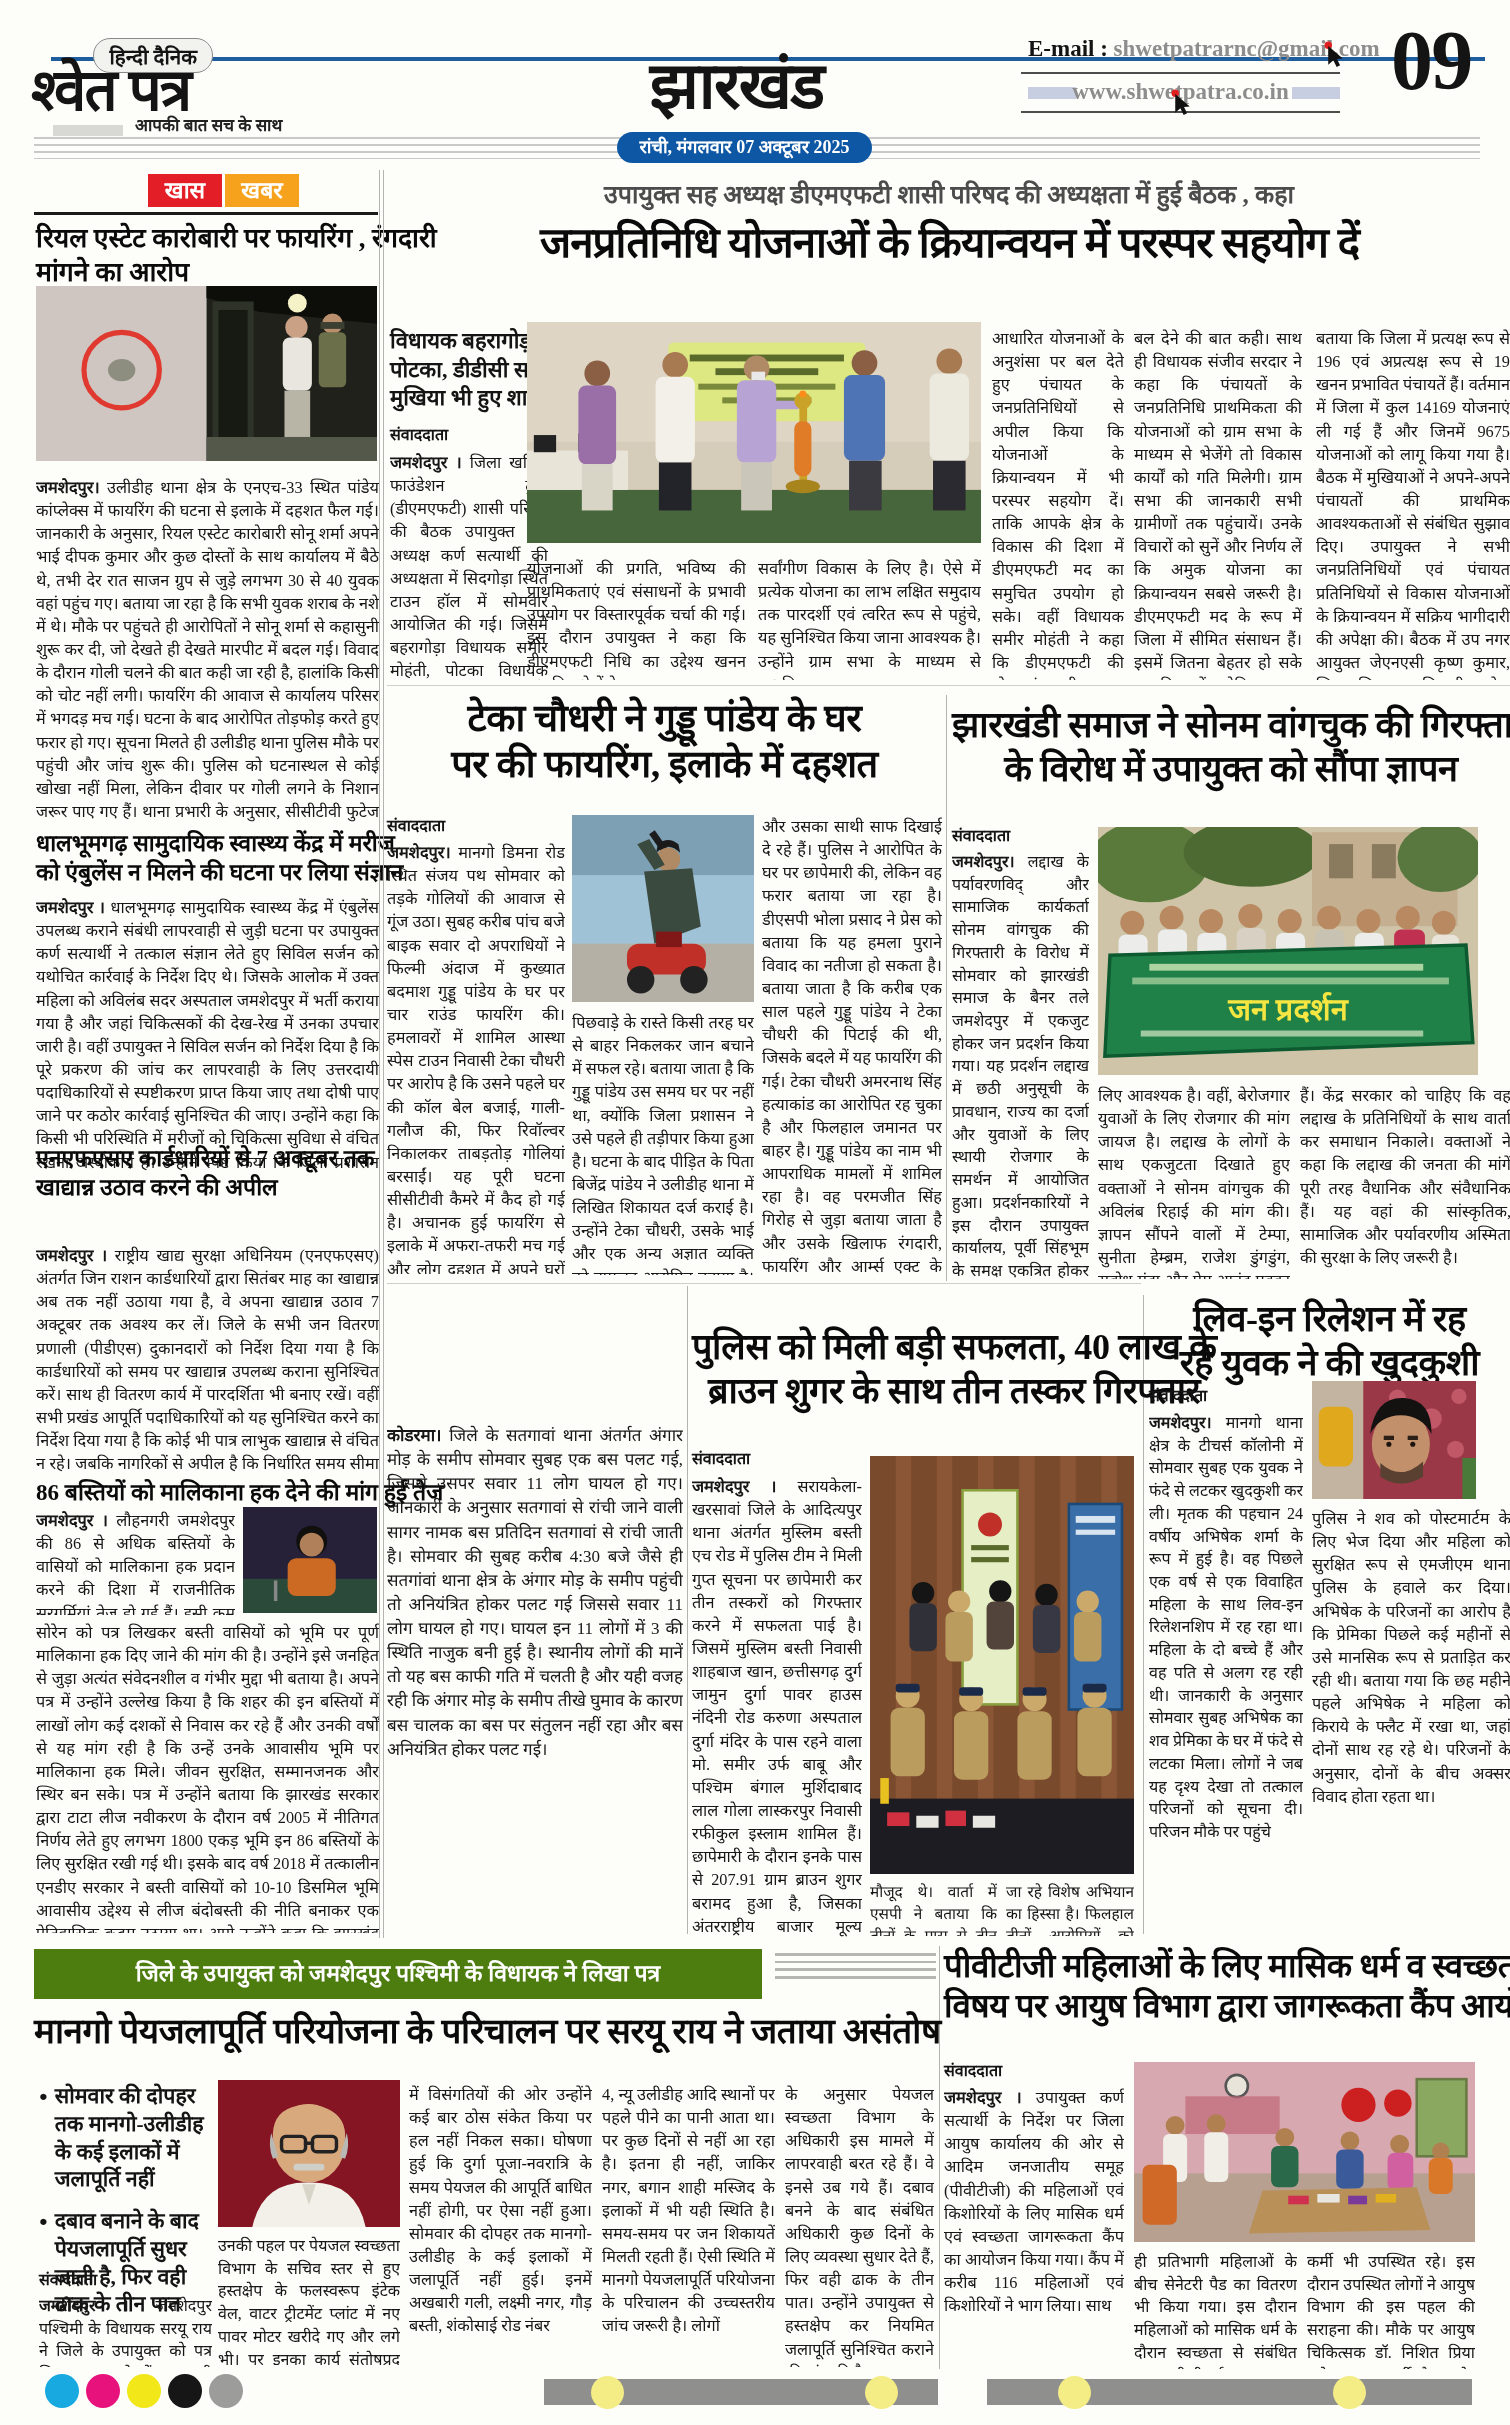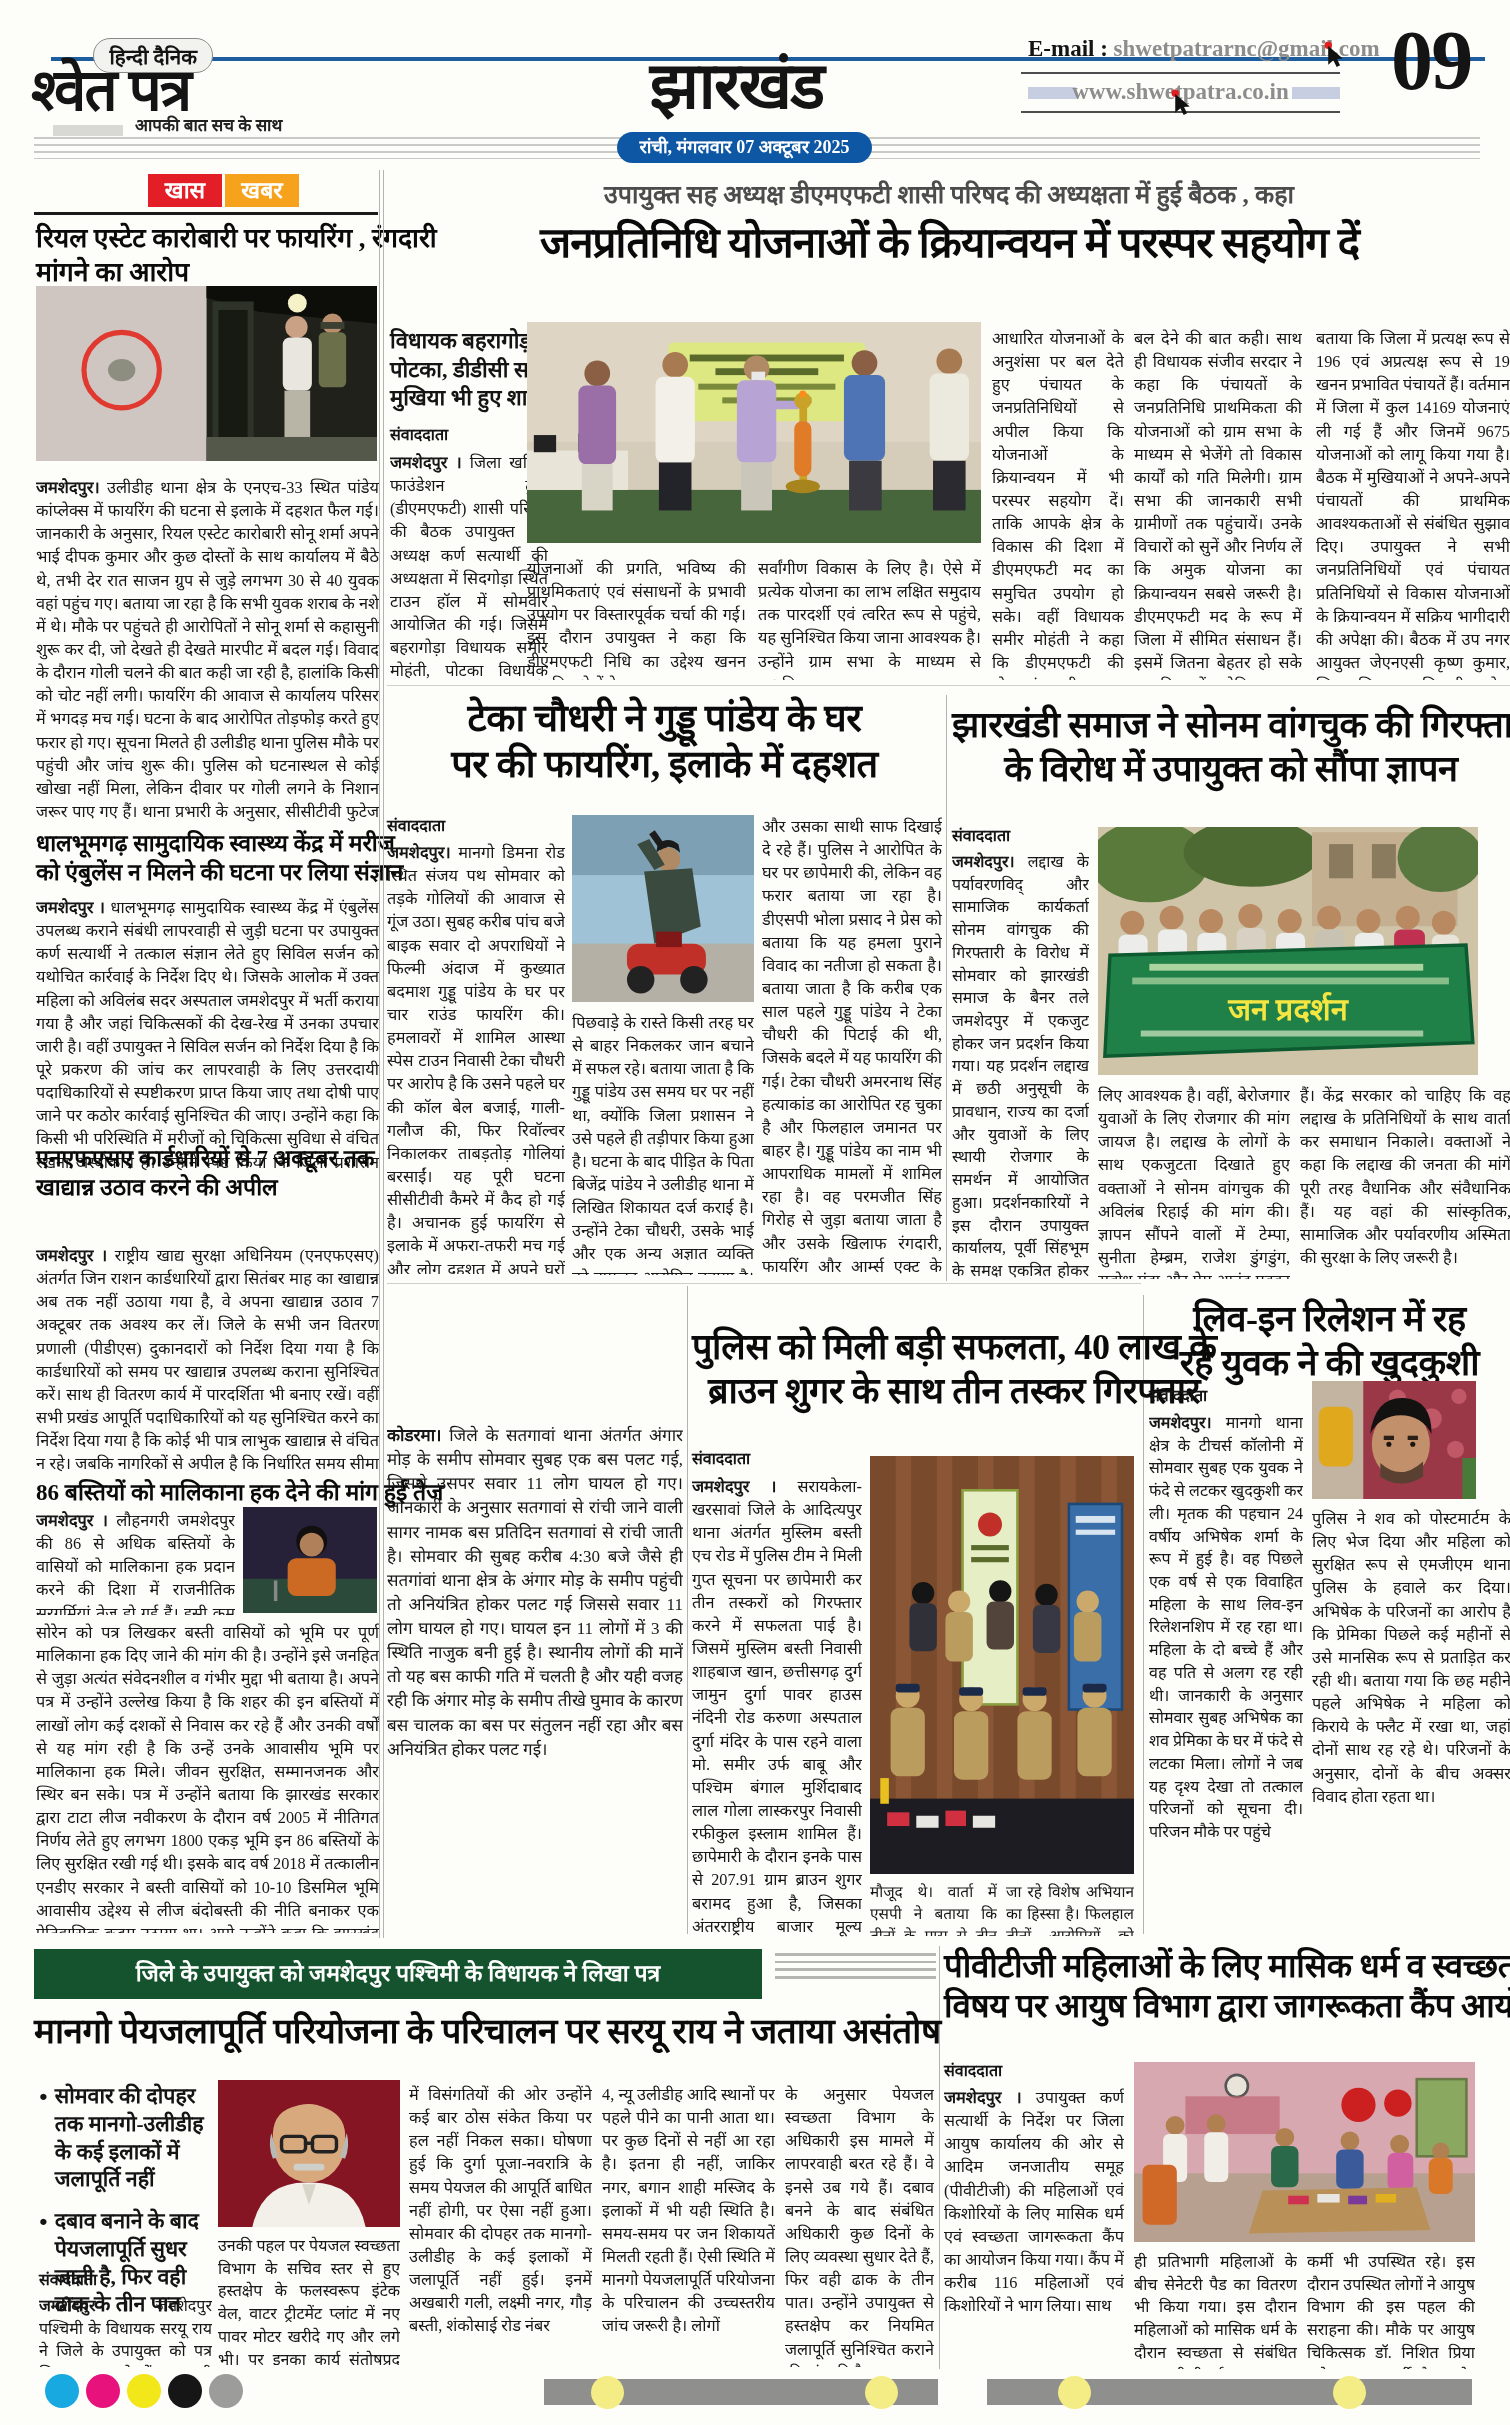--- a/index.html
+++ b/index.html
@@ -33,21 +33,21 @@
   .hl-mid{position:absolute;text-align:center;font-weight:900;color:#0a0a0a;line-height:1.22;letter-spacing:-0.4px;}
   .hl-left{position:absolute;text-align:left;font-weight:900;color:#0a0a0a;line-height:1.28;}
   .byline{position:absolute;font-size:16px;font-weight:900;}
   .bt{position:absolute;font-size:16.3px;line-height:1.42;text-align:justify;overflow:hidden;color:#161616;}
   .dl{font-weight:900;}
   .subhead-lead{position:absolute;font-size:22px;font-weight:900;line-height:1.3;}
   .vrule{position:absolute;width:0.9px;background:#b3b3b0;}
   .hline{position:absolute;height:0.9px;background:#cfcfcc;}
   .black-rule{position:absolute;height:2.6px;background:#1a1a1a;}
   .ph{position:absolute;display:block;}
-  .banner-blue{position:absolute;background:#14532d;color:#fff;font-weight:900;text-align:center;}
+  .banner-blue{position:absolute;background:#4d7c0f;color:#fff;font-weight:900;text-align:center;}
   .bullet{display:flex;gap:6.9px;font-size:21.4px;font-weight:900;line-height:1.3;margin-bottom:13.7px;}
   .bullet::before{content:"●";font-size:14.6px;line-height:1.9;}
   .printbar{position:absolute;height:26px;background:#8f8f8e;}
   .dot{position:absolute;border-radius:50%;}
 </style>
 </head>
 <body>
 
 <div class="page">
 

